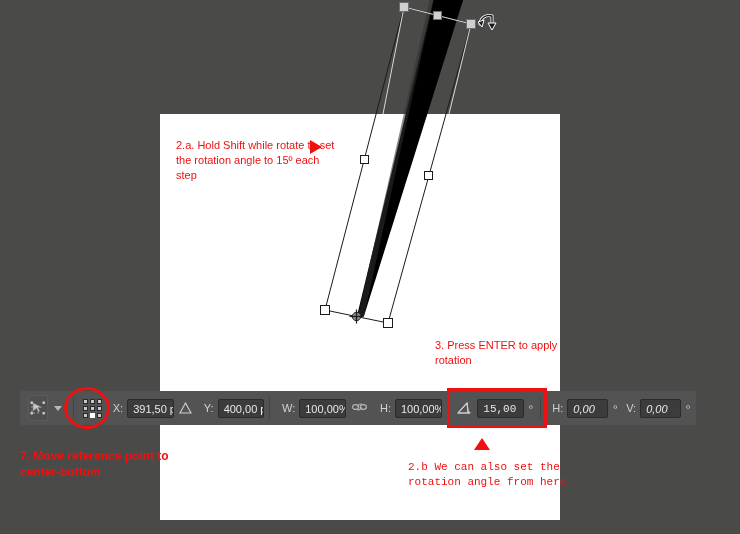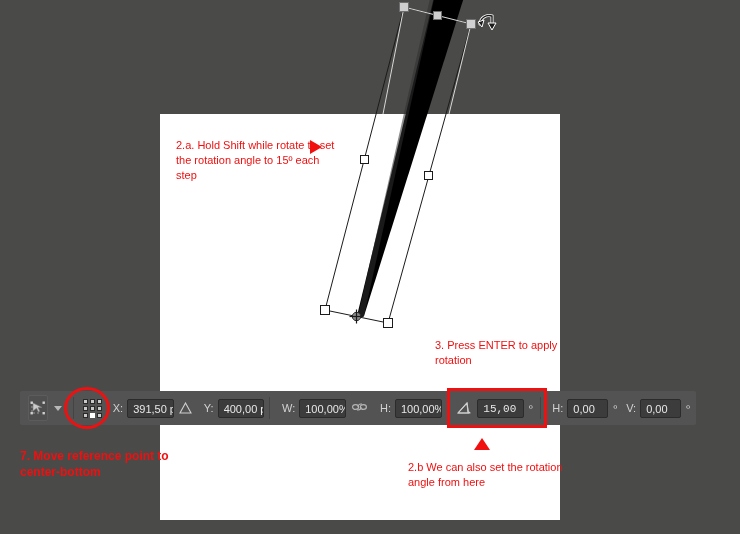--- a/index.html
+++ b/index.html
@@ -34,21 +34,21 @@
     line-height: 15px;
     font-family: "Liberation Sans", sans-serif;
     white-space: pre-line;
   }
   #anno-step2a { left: 176px; top: 138px; width: 160px; }
   #anno-step3  { left: 435px; top: 298px; width: 140px; margin-top: 40px; }
   #anno-step1  {
     left: 20px; top: 448px; width: 180px;
     font-weight: bold; font-size: 12px; line-height: 16px;
   }
-  #anno-step2b { left: 408px; top: 460px; width: 180px; }
+  #anno-step2b { left: 408px; top: 460px; width: 180px; font-family: Liberation Mono, monospace; }
 
   
   #arrow-right {
     position: absolute;
     left: 310px; top: 140px;
     width: 0; height: 0;
     border-top: 7px solid transparent;
     border-bottom: 7px solid transparent;
     border-left: 12px solid #f01010;
   }
@@ -130,21 +130,21 @@
     line-height: 19px;
     padding: 0 5px;
     box-sizing: border-box;
     font-family: "Liberation Sans", sans-serif;
     white-space: nowrap;
     overflow: hidden;
   }
   .w-xy { width: 62px; }
   .w-wh { width: 62px; }
   .w-ang { width: 62px; font-family: Liberation Mono, monospace; }
-  .w-skew { width: 54px; }
+  .w-skew { width: 54px; font-style: italic; }
   .deg-mark {
     color: #d2d2d2;
     font-size: 10px;
     margin-left: 5px;
     margin-right: 2px;
   }
   .sep {
     width: 1px; height: 22px;
     background: #444;
     margin: 0 5px;

